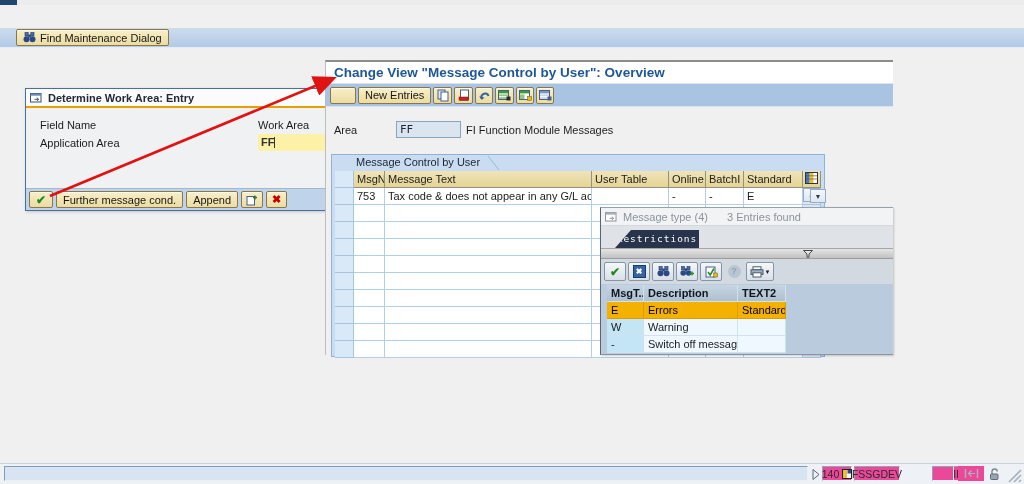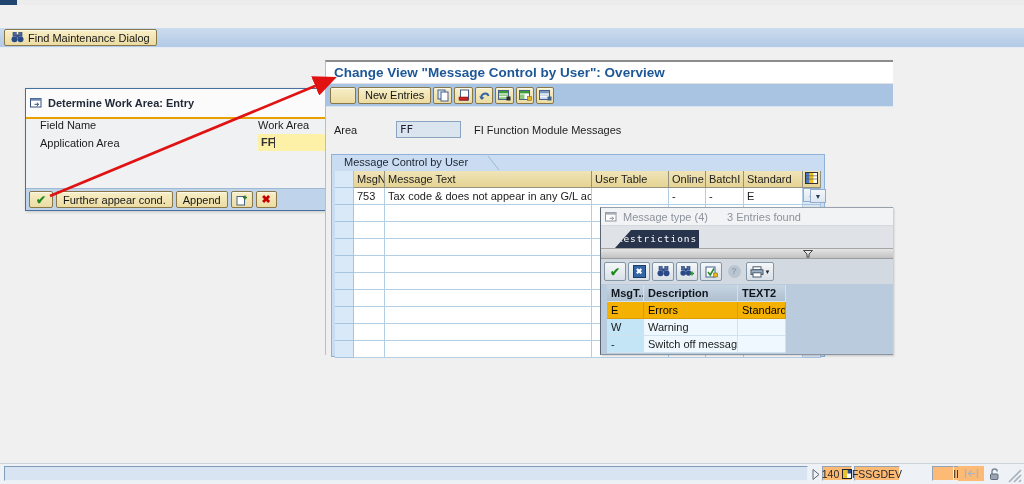--- a/index.html
+++ b/index.html
@@ -20,38 +20,38 @@
 
   
   .btn{display:inline-flex;align-items:center;gap:4px;background:linear-gradient(#f8efc8,#ecdca2);
        border:1px solid #8a7748;border-radius:2px;padding:0 6px;height:17px;font-size:11px;color:#161616;
        box-shadow:inset 0 1px 0 rgba(255,255,255,.6);white-space:nowrap}
   .iconbtn{padding:0;justify-content:center}
 
   
   .dialog{left:25px;top:88px;width:301px;height:123px;background:#f0f1f3;border:1px solid #46709f;
           box-shadow:1px 1px 3px rgba(0,0,0,.18);z-index:2}
-  .dialog .dtitle{height:30px;background:#fbfbfb;border-bottom:2px solid #e8a000;display:flex;
+  .dialog .dtitle{height:19px;background:#fbfbfb;border-bottom:2px solid #e8a000;display:flex;
                   align-items:center;gap:5px;padding-left:4px;font-weight:bold;color:#222a38}
   .dialog .dfoot{position:absolute;left:0;right:0;bottom:0;height:22px;background:#bfd3ea;
                  border-top:1px solid #9fb8d4;display:flex;align-items:center;gap:3px;padding-left:3px}
   .yellow-input{background:#fdf1a7;height:17px;line-height:16px;padding-left:3px;font-weight:bold;color:#333}
   .yellow-input::after{content:"";display:inline-block;width:1px;height:11px;background:#333;vertical-align:-2px}
 
   
   .cvwin{left:325px;top:60px;width:568px;height:295px;background:#f0f0f0;z-index:3;
          border-top:2px solid #8c8c8c;border-left:1px solid #bdbdbd}
   .cvtitle{height:22px;background:#fff;border-bottom:1px solid #e2e2e2}
   .cvtoolbar{height:23px;background:#a9c3e2;border-bottom:1px solid #d8e4f0;display:flex;align-items:center;gap:2px;padding-left:4px}
   .fieldbox{background:#dbe5f0;border:1px solid #8aa4c0;height:17px;line-height:15px;padding-left:3px;
             font-family:"DejaVu Sans Mono",monospace;font-size:11px;color:#223}
 
   
   .group{position:absolute;left:5px;top:92px;width:494px;height:203px;background:#c9dcf1;border:1px solid #8fb3d8}
-  .gcap{height:16px;line-height:15px;padding-left:12px;color:#1c2430;position:relative}
+  .gcap{height:16px;line-height:15px;padding-left:24px;color:#1c2430;position:relative}
   .gcap .slant{position:absolute;left:148px;top:1px;width:14px;height:14px;border-right:1px solid #9ab8d6;transform:skewX(38deg)}
   .trow{display:flex}
   .tc{border-right:1px solid #b3cfe6;border-bottom:1px solid #b3cfe6;height:17px;line-height:16px;
       padding:0 3px;background:#fff;overflow:hidden;white-space:nowrap}
   .th{background:linear-gradient(#f0e4b8,#e5d494);border-right:1px solid #94917f;border-bottom:1px solid #94917f;color:#1c1c1c}
   .tsel{background:#d9e9f7;border-color:#a4c4e0}
   .tscroll{background:#dce7f3;border-color:#a4c4e0;padding:0;display:flex;flex-direction:column;align-items:stretch}
   .scrbtn{height:14px;background:linear-gradient(#f4f7fb,#dde6f0);border:1px solid #93accc;font-size:7px;
           color:#2a3a55;display:flex;align-items:center;justify-content:center}
 
@@ -71,40 +71,40 @@
   .ph{background:linear-gradient(#c7d5e2,#aebfcf);border-right:1px solid #8fa3b5;border-bottom:1px solid #8fa3b5;
       font-weight:bold;color:#10161f}
   .pc{border-right:1px solid #cfe2ee;border-bottom:1px solid #cfe2ee;height:17px;line-height:16px;padding:0 4px;
       overflow:hidden;white-space:nowrap}
   .rowsel .pc{background:#f5b101;border-color:#d99d00;color:#000}
   .rownorm .pc{background:#eef8fe}
   .rownorm .pc.keycell{background:#c3e5f6}
 
   
   .statusbar{left:0;top:463px;width:1024px;height:21px;background:#eef1f5;border-top:1px solid #ccd2da}
-  .sfield{position:absolute;top:2px;height:15px;background:#fdba74;border:1px solid;
+  .sfield{position:absolute;top:2px;height:15px;background:#ec4899;border:1px solid;
           border-color:#93a2b4 #eef3f8 #eef3f8 #93a2b4;display:flex;align-items:center;justify-content:center;
           gap:3px;font-size:10.5px;color:#2a2a2a}
   .msgfield{left:4px;width:804px;background:#d9e4f2;border-color:#7f9db9 #e8f0f8 #e8f0f8 #7f9db9}
 
   .chk{color:#1e8a1e;font-weight:bold;font-size:12px;line-height:12px}
   .xred{color:#c40000;font-weight:bold;font-size:11px;line-height:11px}
   svg{display:block}
 </style>
 </head>
 <body>
 
 <div id="screen">
 
   <div class="abs top-strip"></div>
   <div class="abs top-frag"></div>
 
 
   <div class="abs appbar flex">
-    <button class="btn" style="margin-left:4px">
+    <button class="btn" style="margin-left:16px">
       <span>
         <svg width="13" height="11" viewBox="0 0 13 11">
             <rect x="2" y="0.5" width="3.2" height="3.5" fill="#4a6aa7" stroke="#223b66" stroke-width=".6"></rect>
             <rect x="7.8" y="0.5" width="3.2" height="3.5" fill="#4a6aa7" stroke="#223b66" stroke-width=".6"></rect>
             <rect x="5.2" y="2.5" width="2.6" height="3" fill="#2a4a87"></rect>
             <circle cx="3.5" cy="7.3" r="3" fill="#2a4a87"></circle>
             <circle cx="9.5" cy="7.3" r="3" fill="#2a4a87"></circle>
           </svg>
       </span>
       <span>Find Maintenance Dialog</span>
@@ -124,21 +124,21 @@
     </div>
     <div class="abs" style="left:14px;top:30px">Field Name</div>
     <div class="abs" style="left:232px;top:30px">Work Area</div>
     <div class="abs" style="left:14px;top:48px">Application Area</div>
     <div class="abs yellow-input" style="left:232px;top:45px;width:69px">FF</div>
     <div class="dfoot">
       <button class="btn iconbtn" style="width:24px">
         <span class="chk">✔</span>
       </button>
       <button class="btn">
-        <span>Further appear cond.</span>
+        <span>Further message cond.</span>
       </button>
       <button class="btn">
         <span>Append</span>
       </button>
       <button class="btn iconbtn" style="width:22px">
         <span>
           <svg width="12" height="12" viewBox="0 0 12 12">
               <rect x="1" y="2.5" width="7.5" height="8.5" fill="#fff" stroke="#44608c"></rect>
               <path d="M7 3.5h4M9 1.5v4" stroke="#2a7a2a" stroke-width="1.4"></path>
             </svg>
@@ -212,21 +212,21 @@
               <rect x="1" y="4.4" width="9" height="1.8" fill="#c9d6ea"></rect>
               <rect x="1" y="7.2" width="9" height="1.8" fill="#c9d6ea"></rect>
               <rect x="8.5" y="6.5" width="4" height="4" fill="#44608c"></rect>
             </svg>
         </span>
       </button>
     </div>
 
     <div class="abs" style="left:8px;top:62px">Area</div>
     <div class="abs fieldbox" style="left:70px;top:59px;width:65px">FF</div>
-    <div class="abs" style="left:148px;top:62px">FI Function Module Messages</div>
+    <div class="abs" style="left:140px;top:62px">FI Function Module Messages</div>
 
     <div class="group">
       <div class="gcap">
         <span>Message Control by User</span>
         <span class="slant"></span>
       </div>
       <div style="padding:0 3px">
 
         <div class="trow">
           <div class="tc th tsel" style="width:19px"></div>

